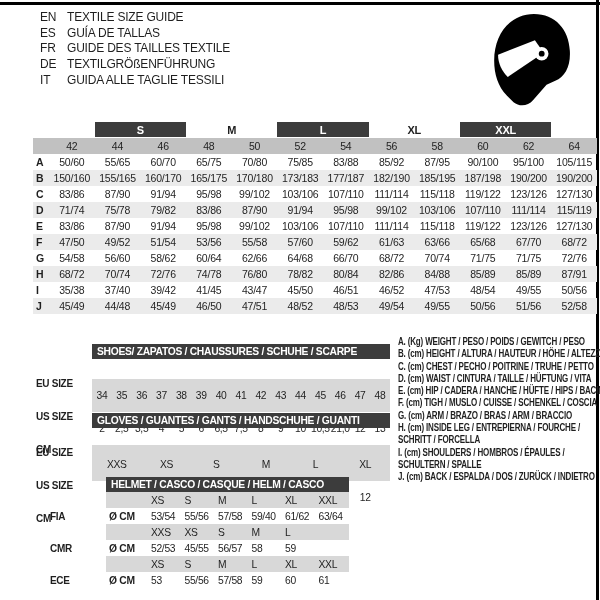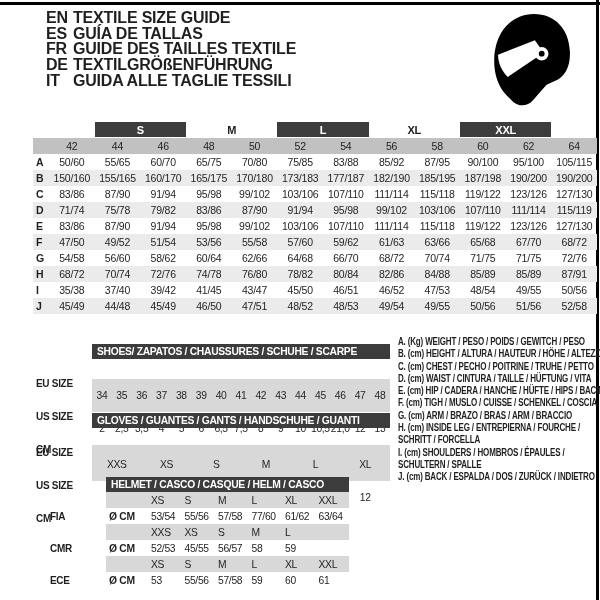--- a/index.html
+++ b/index.html
@@ -6,21 +6,21 @@
   html,body { background:#fff; }
   .page {
     position: relative; width: 600px; height: 600px; background: #fff;
     font-family: "Liberation Sans", sans-serif; color: #1f1f1f; overflow: hidden;
     letter-spacing: -0.2px;
   }
   .frame-top { position:absolute; top:2px; left:0; width:600px; height:3px; background:#000; }
   .frame-right { position:absolute; top:0; right:1px; width:3px; height:600px; background:#000; }
 
   
-  .langs { position:absolute; left:46px; top:10px; font-size:16px; font-weight:700; line-height:15.7px; }
+  .langs { position:absolute; left:40px; top:10px; font-size:12px; font-weight:400; line-height:15.7px; }
   .lang-row { display:flex; }
   .lang-code { width:27px; }
 
   
   .helmet-svg { position:absolute; left:486px; top:12px; width:92px; height:97px; }
 
   
   .textile { position:absolute; left:33px; top:121px; width:564px; font-size:10.5px; }
   .mrow { display:flex; height:16px; align-items:center; }
   .mrow.groups { height:17px; font-weight:700; font-size:11px; }
@@ -392,21 +392,21 @@
           <div class="hcell">XXL</div>
         </div>
       </div>
       <div class="hrow">
         <div class="hlabel bold">FIA</div>
         <div class="hband">
           <div class="hunit">Ø CM</div>
           <div class="hcell">53/54</div>
           <div class="hcell">55/56</div>
           <div class="hcell">57/58</div>
-          <div class="hcell">77/60</div>
+          <div class="hcell">59/40</div>
           <div class="hcell">61/62</div>
           <div class="hcell">63/64</div>
         </div>
       </div>
       <div class="hrow">
         <div class="hlabel"></div>
         <div class="hband shaded">
           <div class="hunit"></div>
           <div class="hcell">XXS</div>
           <div class="hcell">XS</div>

